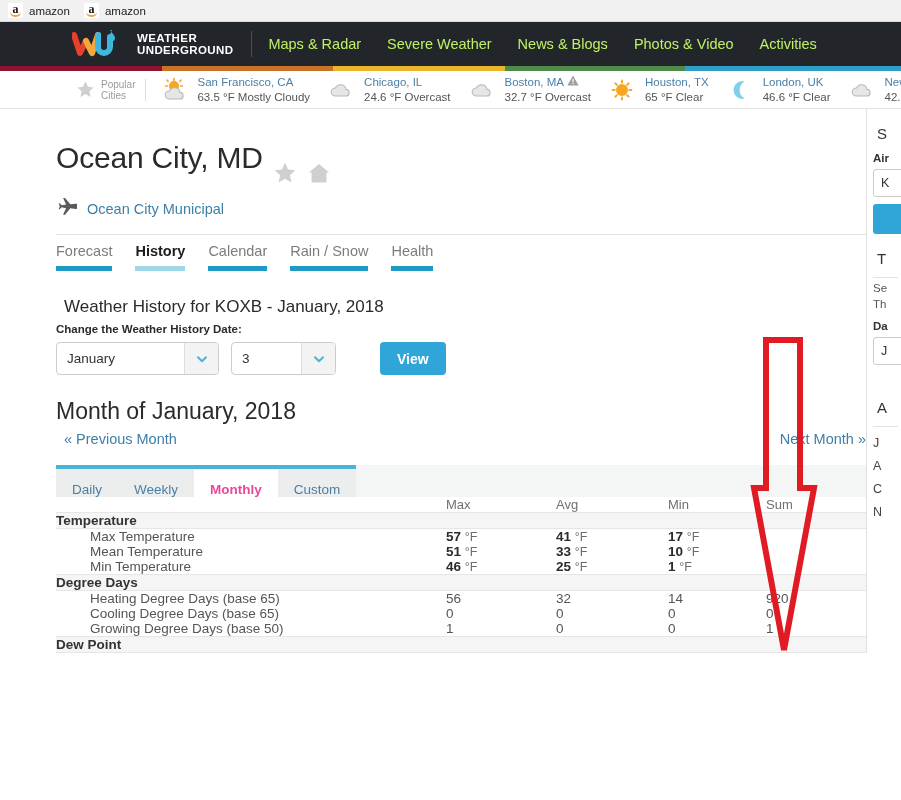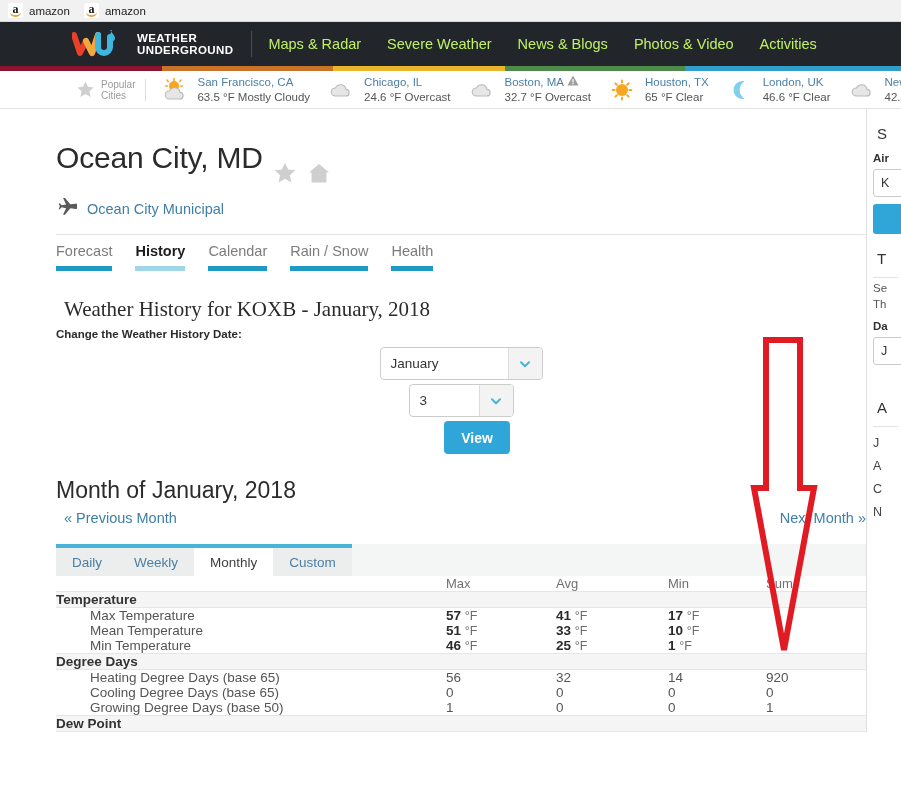--- a/index.html
+++ b/index.html
@@ -81,25 +81,25 @@
   .tabs-main {
     margin: 14px 0 0 56px; width: 810px; border-top:1px solid #e2e2e2;
     display:flex; gap: 0; padding-top: 8px; text-align: center;
   }
   .mtab { padding: 0 13px 0 0; margin-right: 10px; }
   .mtab-label { font-size: 14.5px; color:#7c7c7c; display:block; padding-bottom: 7px; }
   .mtab.active .mtab-label { color:#1d1d1d; font-weight:bold; }
   .mtab-bar { height: 5px; display:block; }
 
   .hist-title {
-    margin: 26px 0 0 64px; font-size: 21px; color:#2b2b2b; font-weight: normal; font-family: Liberation Serif, serif;
+    margin: 26px 0 0 64px; font-size: 17px; color:#2b2b2b; font-weight: normal;
   }
   .change-lbl { margin: 6px 0 0 56px; font-size: 11.5px; font-weight:bold; color:#2b2b2b; }
 
-  .selrow { margin: 7px 0 0 56px; display:flex; align-items:center; gap: 4px; flex-direction: column; }
+  .selrow { margin: 7px 0 0 56px; display:flex; align-items:center; gap: 12px; }
   .sel {
     height: 33px; border:1px solid #ccc; border-radius:4px; background:#fff;
     display:flex; align-items:center; overflow:hidden;
   }
   .sel-val { font-size: 13.5px; color:#333; padding: 0 10px; flex:1; white-space:nowrap; }
   .sel-arrow {
     width: 34px; height: 100%; background:#f3f3f3; border-left:1px solid #ddd;
     display:flex; align-items:center; justify-content:center;
   }
   .chev { width: 12px; height: 12px; }
@@ -111,25 +111,25 @@
   }
 
   .month-title { margin: 23px 0 0 56px; font-size: 23px; color:#2b2b2b; font-weight:normal; }
   .navmonth { margin: 6px 0 0 64px; width: 802px; position: relative; height: 20px; }
   .navmonth a { font-size: 14.5px; color:#3d7fa6; text-decoration:none; position:absolute; }
   .prevm { left: 0; }
   .nextm { right: 0; }
 
   .rtabs { margin: 14px 0 0 56px; width: 810px; display:flex; height: 32px; background: transparent; }
   .rtab {
-    padding: 0 16px; display:flex; align-items:center; justify-content:center;
+    padding: 0 16px; display:flex; align-items:flex-end; justify-content:center;
     background:#eceded; font-size: 13.5px; color:#4a7fa5; position:relative;
     border-top: 4px solid #49b4d8;
   }
-  .rtab.active { background:#fff; color:#404040; font-weight:normal; border-top-color:#49b4d8; }
+  .rtab.active { background:#fff; color:#ec4899; font-weight:bold; border-top-color:#49b4d8; }
   .rtab-fill { flex: 1; background:#f4f5f5; border-top: 4px solid transparent; }
 
   
   table.wx { margin-left: 56px; width: 810px; border-collapse: collapse; }
   table.wx td { padding: 0; }
   .row-head td {
     background:#f5f5f5; border-top:1px solid #e6e6e6; border-bottom:1px solid #e6e6e6;
     font-size: 13.5px; font-weight:bold; color:#333; padding: 9px 0 9px 12px;
   }
   .col-hdr td {

